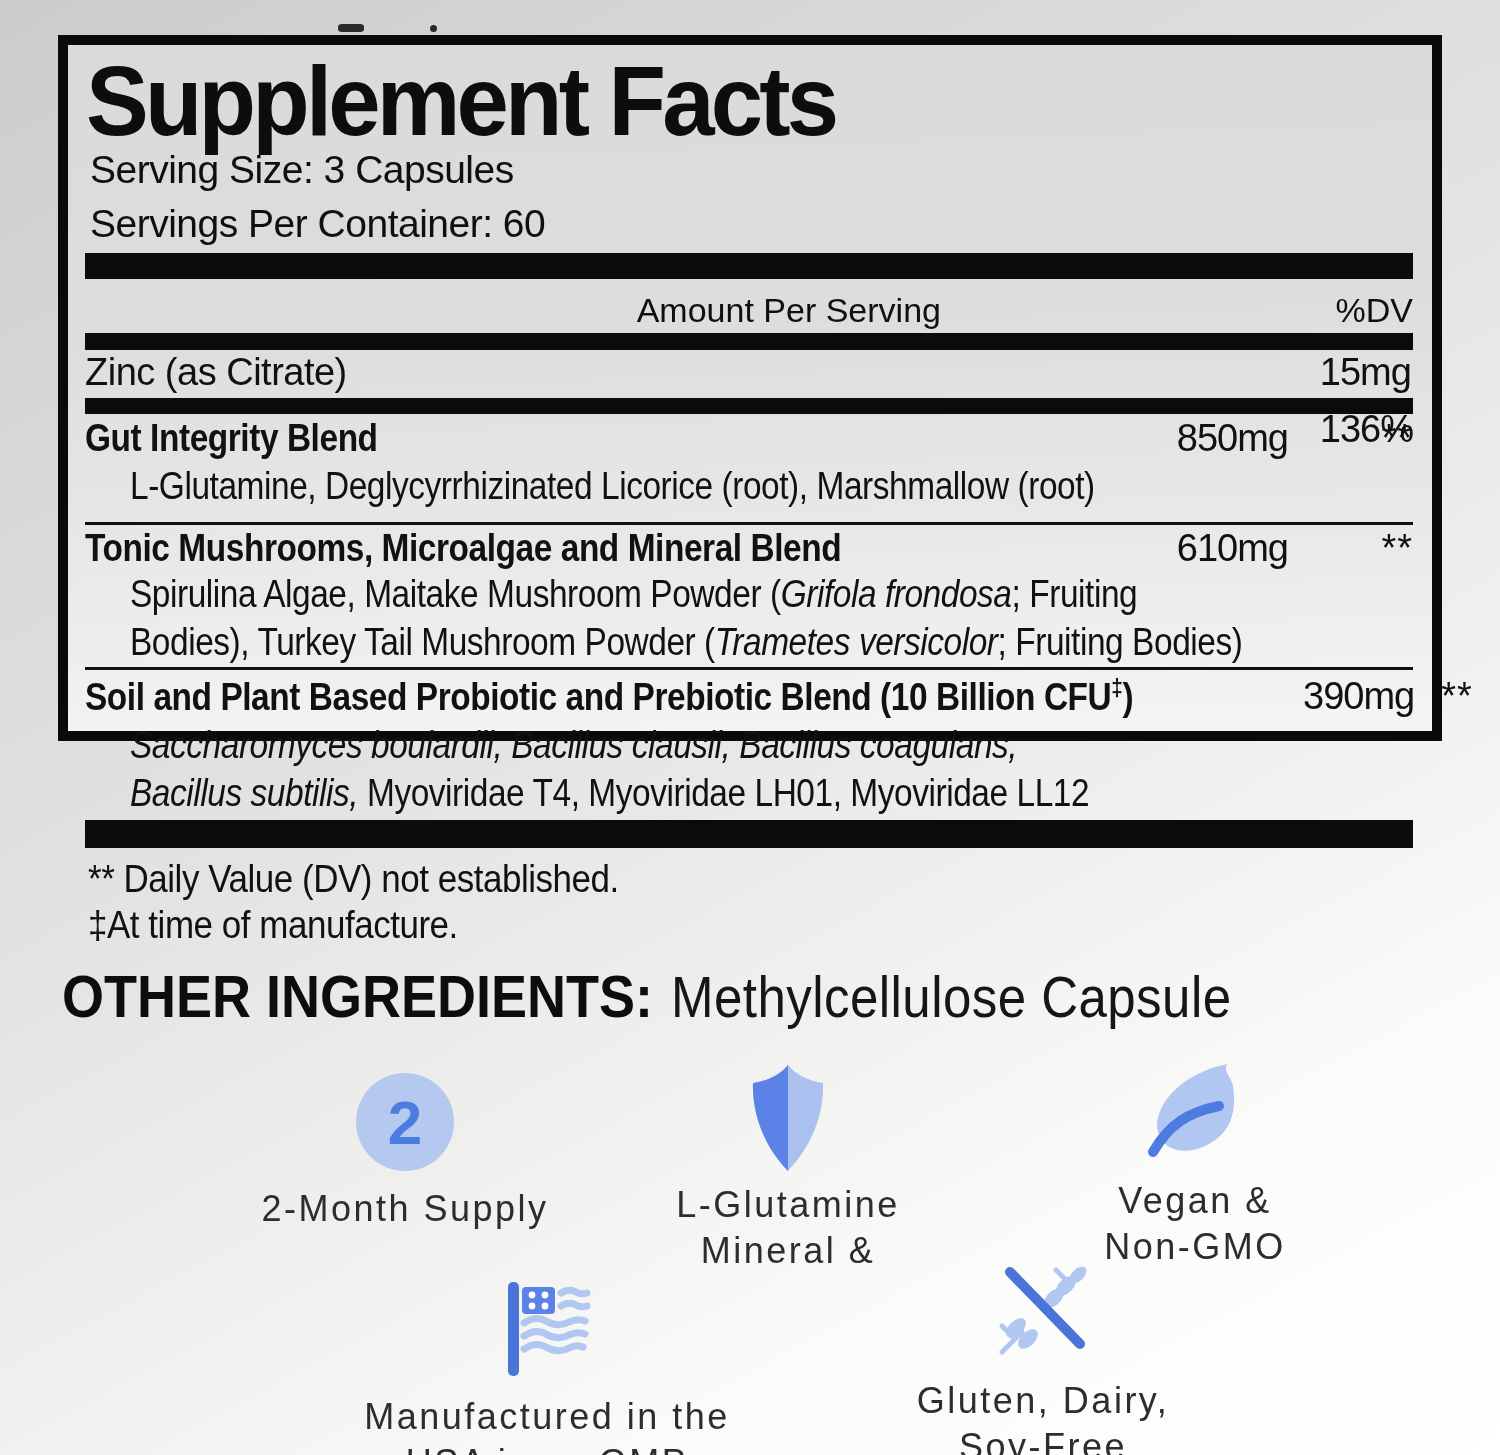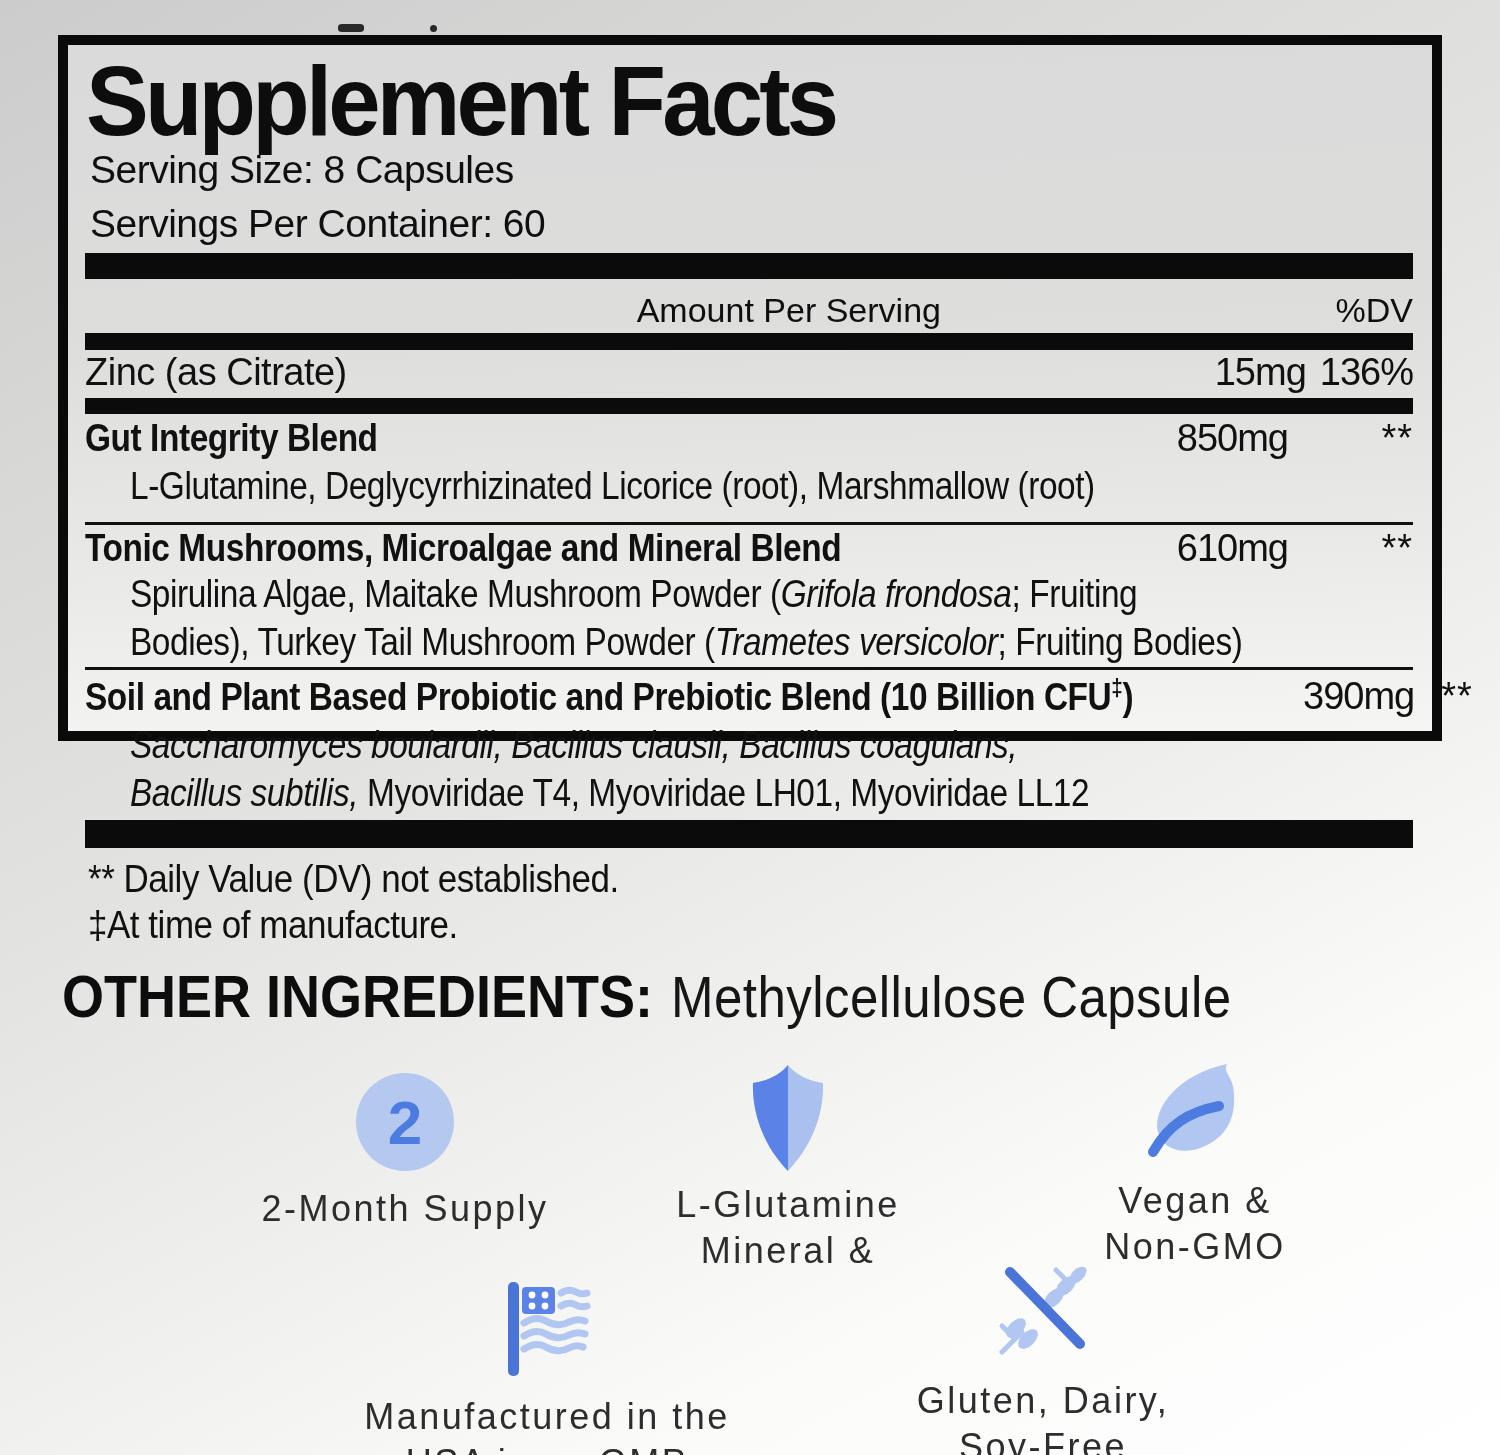--- a/index.html
+++ b/index.html
@@ -38,21 +38,21 @@
   .rule1 { top:477px; }
   .rule2 { top:622px; }
 
   .hdr { left:17px; top:246px; width:1328px; height:40px; font-size:34px; color:#0f0f0f; }
   .hdr-amount { position:absolute; left:53%; transform:translateX(-50%); white-space:nowrap; }
   .hdr-dv { position:absolute; right:0; }
 
   .row { left:17px; width:1328px; display:flex; align-items:flex-start;gap:27px; }
   .zinc-row { top:306px; font-size:38px; }
   .zname { flex:1; letter-spacing:-0.5px; }
-  .zright { display:flex; gap:14px; letter-spacing:-1px; }
+  .zright { display:flex; gap:14px; letter-spacing:-1px;flex-direction:column; }
 
   .brow { font-size:38px; }
   .brow1 { top:372px; }
   .brow2 { top:482px; }
   .brow3 { top:630px; }
   .bname { flex:1; font-weight:bold; letter-spacing:-0.5px; overflow:visible; }
   .bname > span { display:inline-block; transform:scaleX(0.88); transform-origin:0 50%; white-space:nowrap; }
   .bamt { letter-spacing:-1px; white-space:nowrap; }
   .bdv  { width:98px; text-align:right; letter-spacing:1px; white-space:nowrap; }
 
@@ -91,21 +91,21 @@
   }
 </style>
 </head>
 <body>
 
 <div class="artifact a1"></div>
 <div class="artifact a2"></div>
 
 <div class="facts-box">
   <div class="abs sf-title">Supplement Facts</div>
-  <div class="abs sf-line" style="top:103px">Serving Size: 8 Capsules</div>
+  <div class="abs sf-line" style="top:103px">Serving Size: 3 Capsules</div>
   <div class="abs sf-line" style="top:157px">Servings Per Container: 60</div>
 
   <div class="abs bar bar1"></div>
 
   <div class="abs hdr">
     <span class="hdr-amount">Amount Per Serving</span>
     <span class="hdr-dv">%DV</span>
   </div>
 
   <div class="abs bar bar2"></div>

